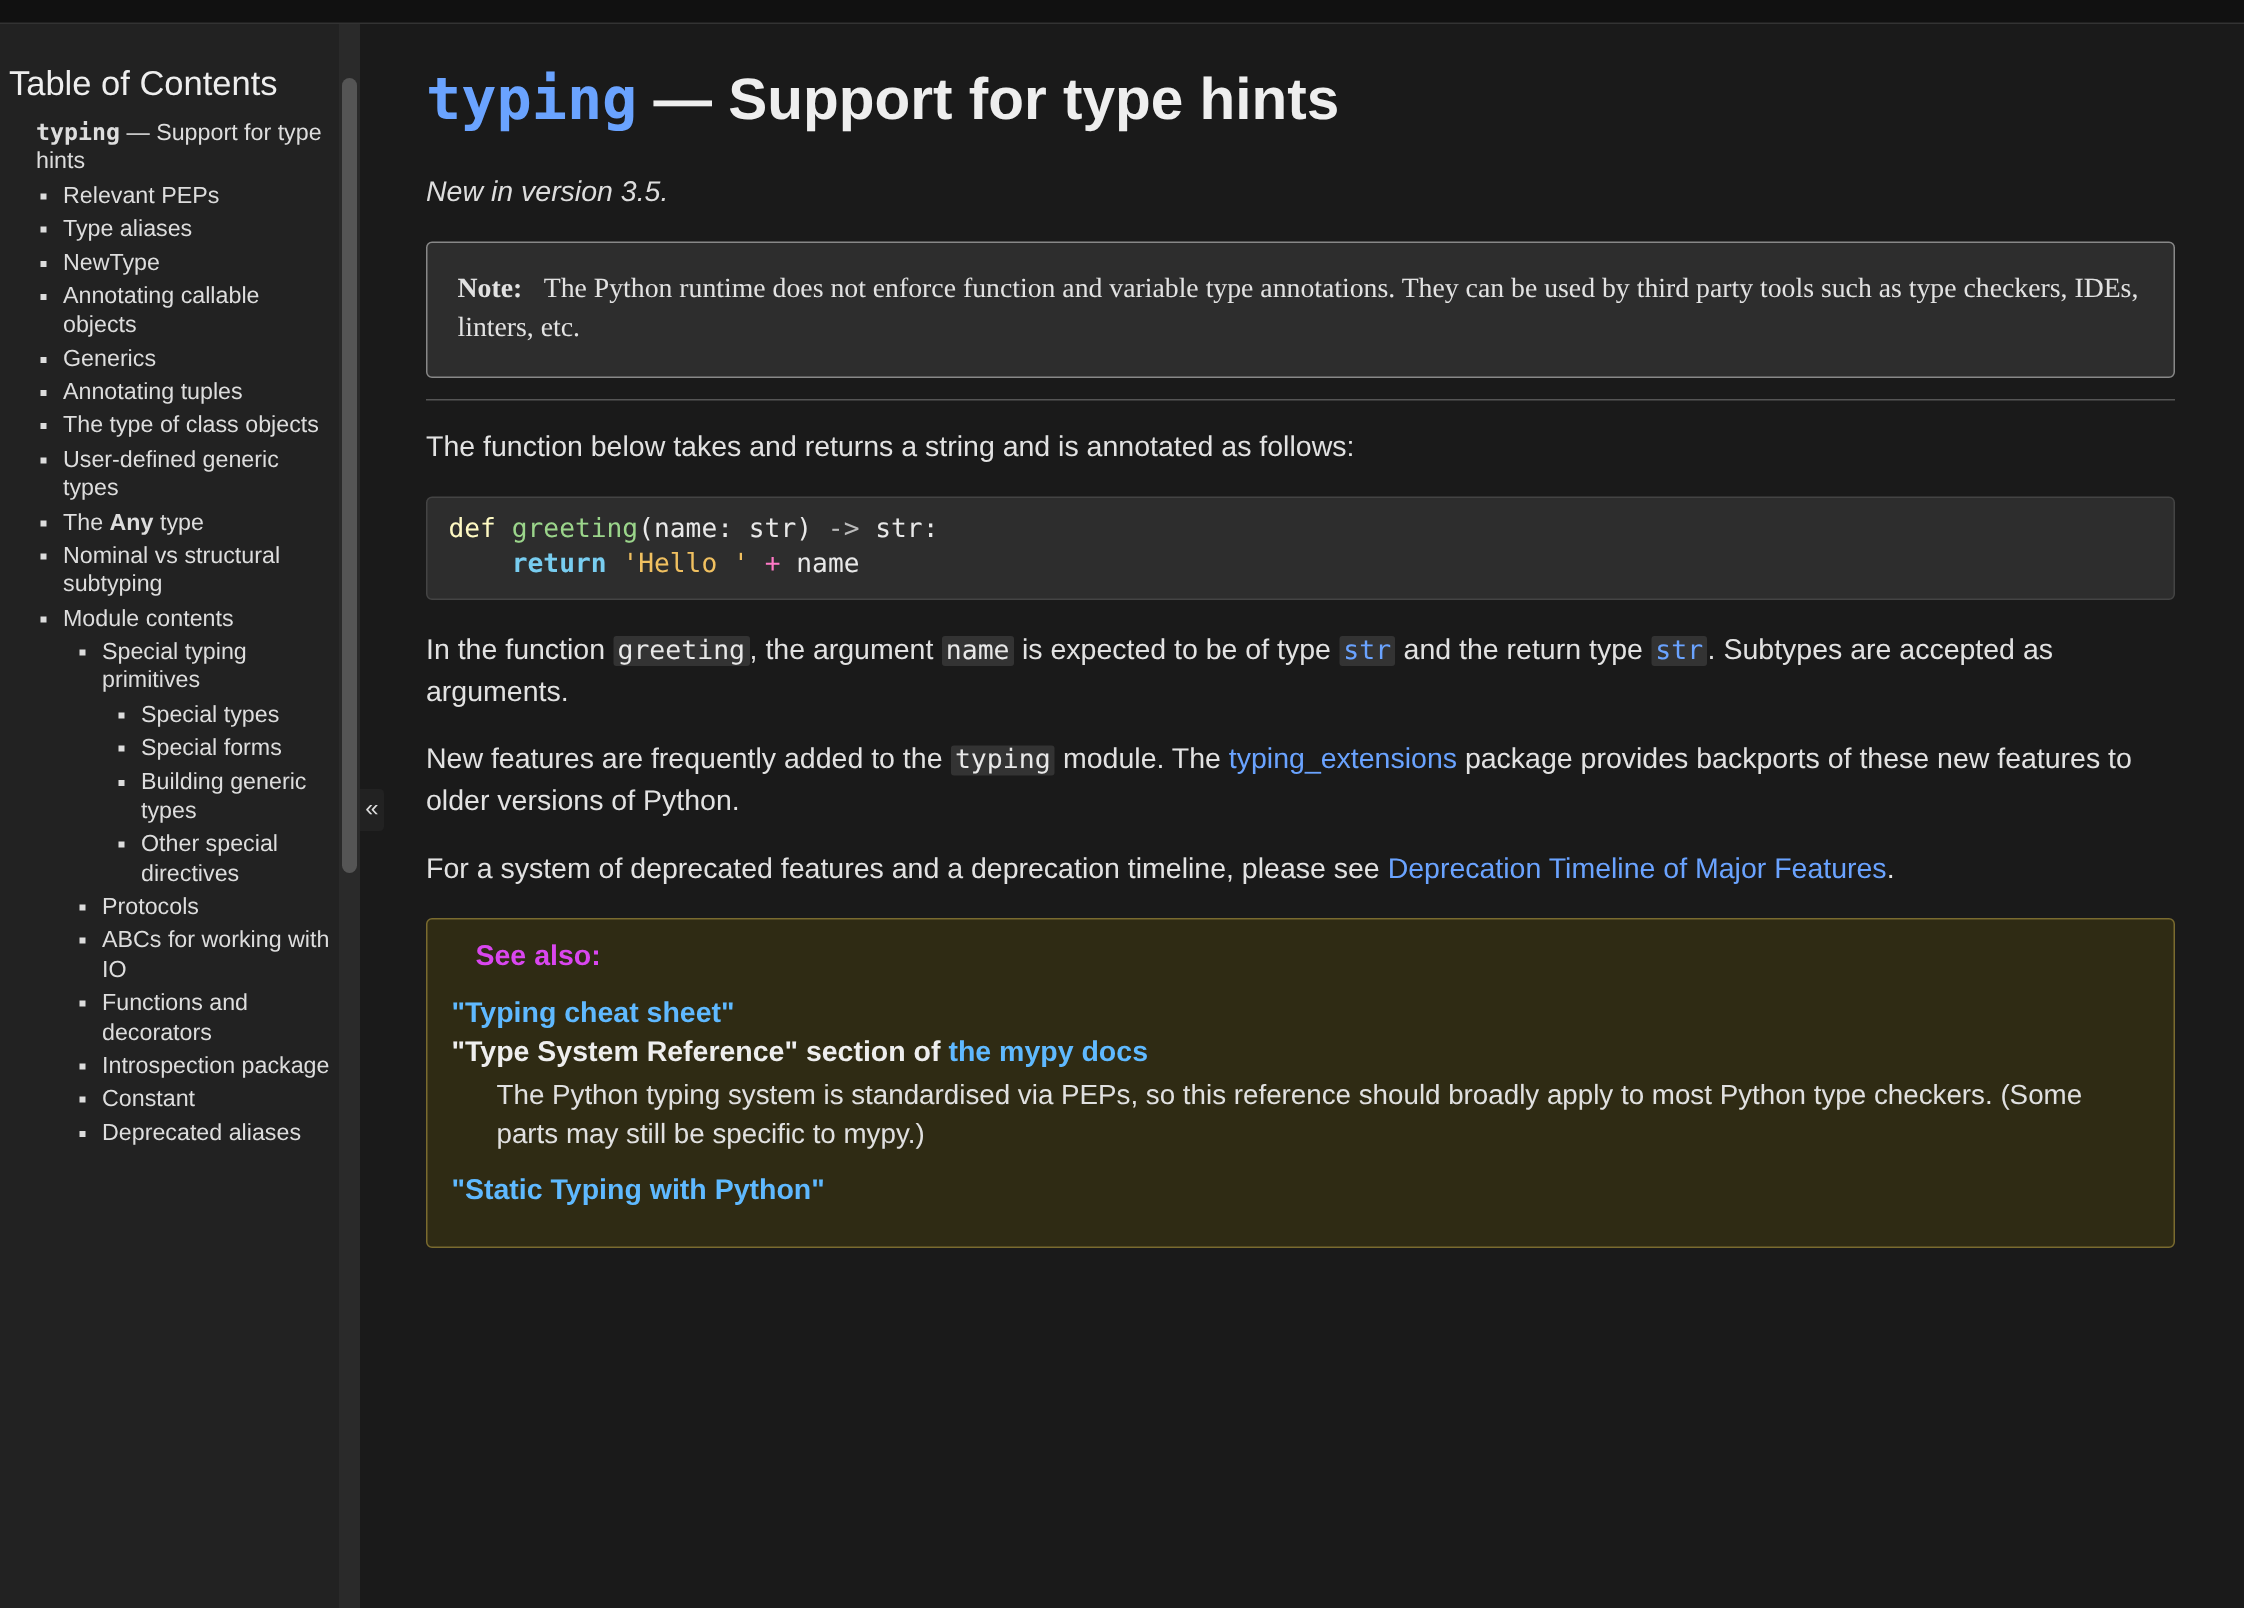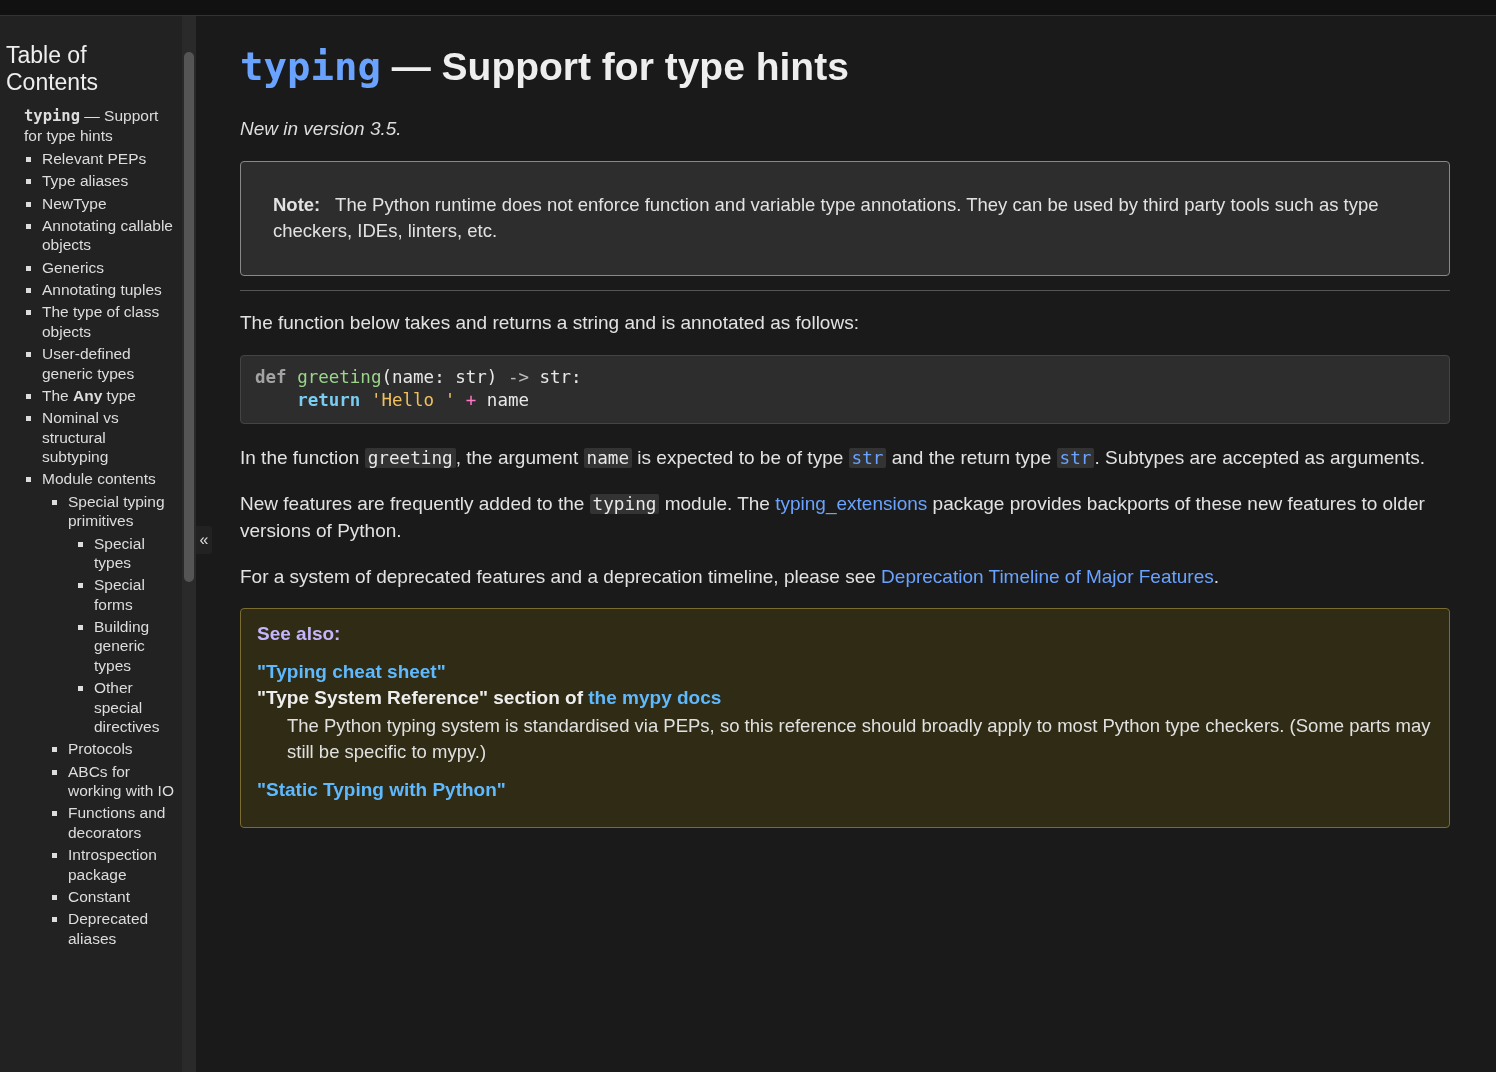--- a/index.html
+++ b/index.html
@@ -15,21 +15,21 @@
     height: 15px;
     background: #111;
     border-bottom: 1px solid #333;
   }
   .container {
     display: flex;
     height: calc(100% - 16px);
   }
   .sidebar-wrap {
     position: relative;
-    width: 196px;
+    width: 240px;
     flex-shrink: 0;
     background: #222;
     display: flex;
   }
   .sidebar {
     flex: 1;
     overflow-y: auto;
     padding: 8px 6px 20px 6px;
   }
   .sidebar h3 {
@@ -119,57 +119,57 @@
   strong { color: #eee; }
   .link { color: #6aa3ff; text-decoration: none; }
   .link-bold { color: #3e8ef7; font-weight: bold; text-decoration: none; }
   .note-box {
     border: 1px solid #888;
     border-radius: 4px;
     background: #2d2d2d;
     padding: 14px 16px;
     margin: 0 0 10px 0;
   }
-  .note-box p { margin: 16px; font-size: 18.5px; }
+  .note-box p { margin: 4px; font-size: 18.5px; font-family: Liberation Serif, serif; }
   .note-label { font-weight: bold; margin-right: 10px; }
   hr.sep { border: none; border-top: 1px solid #555; margin: 14px 0 18px 0; }
   .codeblock {
     background: #2d2d2d;
     border: 1px solid #444;
     border-radius: 4px;
     padding: 10px 14px;
     font-family: "Menlo","Consolas",monospace;
     font-size: 17.5px;
     line-height: 1.35;
     color: #e8e8e8;
     margin-bottom: 20px;
     white-space: pre;
   }
-  .kw { color: #a3a3a3; font-weight: bold; margin-top: 27px; }
+  .kw { color: #fef9c3; font-weight: normal; margin-top: 27px; }
   .fn { color: #9bd58b; }
   .arrow { color: #bbb; }
   .kret { color: #78cdf0; font-weight: bold; }
   .str { color: #f0c060; }
   .plus { color: #ff79c6; }
   code.lit {
     background: #333;
     font-family: "Menlo","Consolas",monospace;
     font-size: 0.93em;
     padding: 0 3px;
     border-radius: 2px;
     color: #e8e8e8;
   }
   .seealso {
     border: 1px solid #7a6b2f;
     border-radius: 4px;
     background: #2f2b14;
     padding: 14px 16px 10px 16px;
     margin-top: 10px;
   }
-  .seealso-title { font-weight: bold; font-size: 19px; color: #c4b5fd; margin-bottom: 12px; }
+  .seealso-title { font-weight: bold; font-size: 19px; color: #d946ef; margin-bottom: 12px; margin-left: 16px; }
   .seealso dt { font-size: 19px; font-weight: bold; margin: 4px 0; color: #eee; }
   .seealso dt .link { color: #5fb9ff; font-weight: bold; }
   .seealso dd { margin: 0 0 14px 30px; font-size: 18.5px; color: #e0e0e0; line-height: 1.4; }
   .sidebar b { font-weight: bold; }
 </style>
 </head>
 <body>
 
 <div class="topbar"></div>
 

